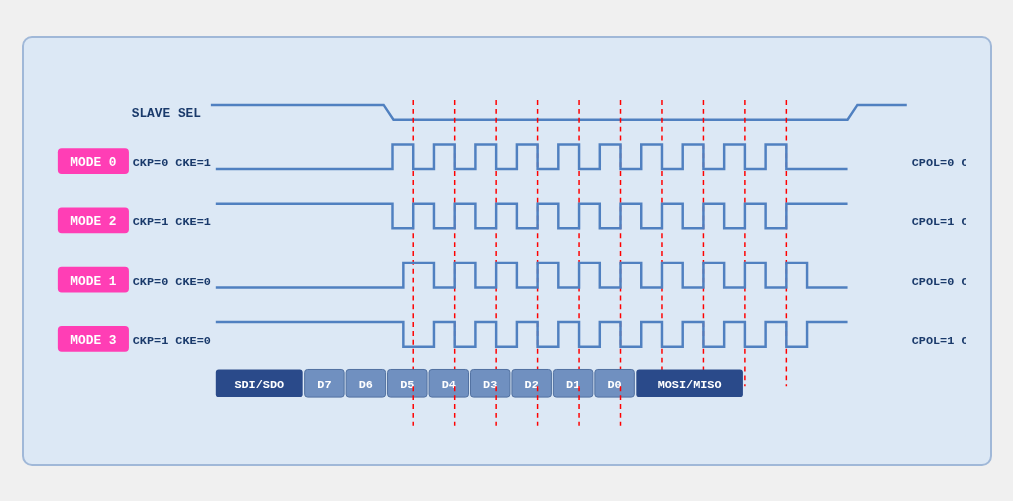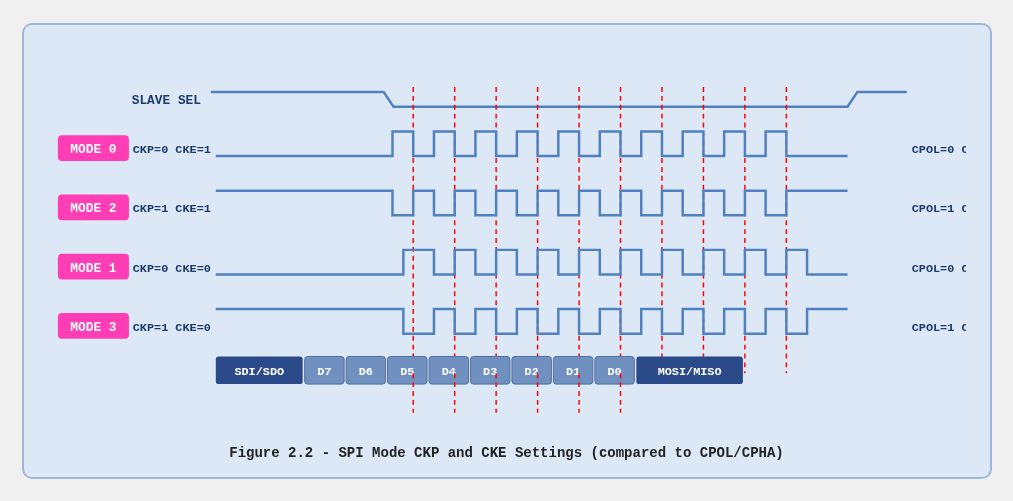--- a/index.html
+++ b/index.html
@@ -139,14 +139,13 @@
 
       <line x1="370" y1="325" x2="370" y2="365" stroke="red" stroke-width="1.5" stroke-dasharray="5,4"></line>
       <line x1="412" y1="325" x2="412" y2="365" stroke="red" stroke-width="1.5" stroke-dasharray="5,4"></line>
       <line x1="454" y1="325" x2="454" y2="365" stroke="red" stroke-width="1.5" stroke-dasharray="5,4"></line>
       <line x1="496" y1="325" x2="496" y2="365" stroke="red" stroke-width="1.5" stroke-dasharray="5,4"></line>
       <line x1="538" y1="325" x2="538" y2="365" stroke="red" stroke-width="1.5" stroke-dasharray="5,4"></line>
       <line x1="580" y1="325" x2="580" y2="365" stroke="red" stroke-width="1.5" stroke-dasharray="5,4"></line>
 
     </svg>
   </div>
-  <div class="caption">Figure 2.2 - SPI Mode CKP and CKE Settings (compared to CPOL/CPHA)</div>
 </div>
 
 </body></html>

